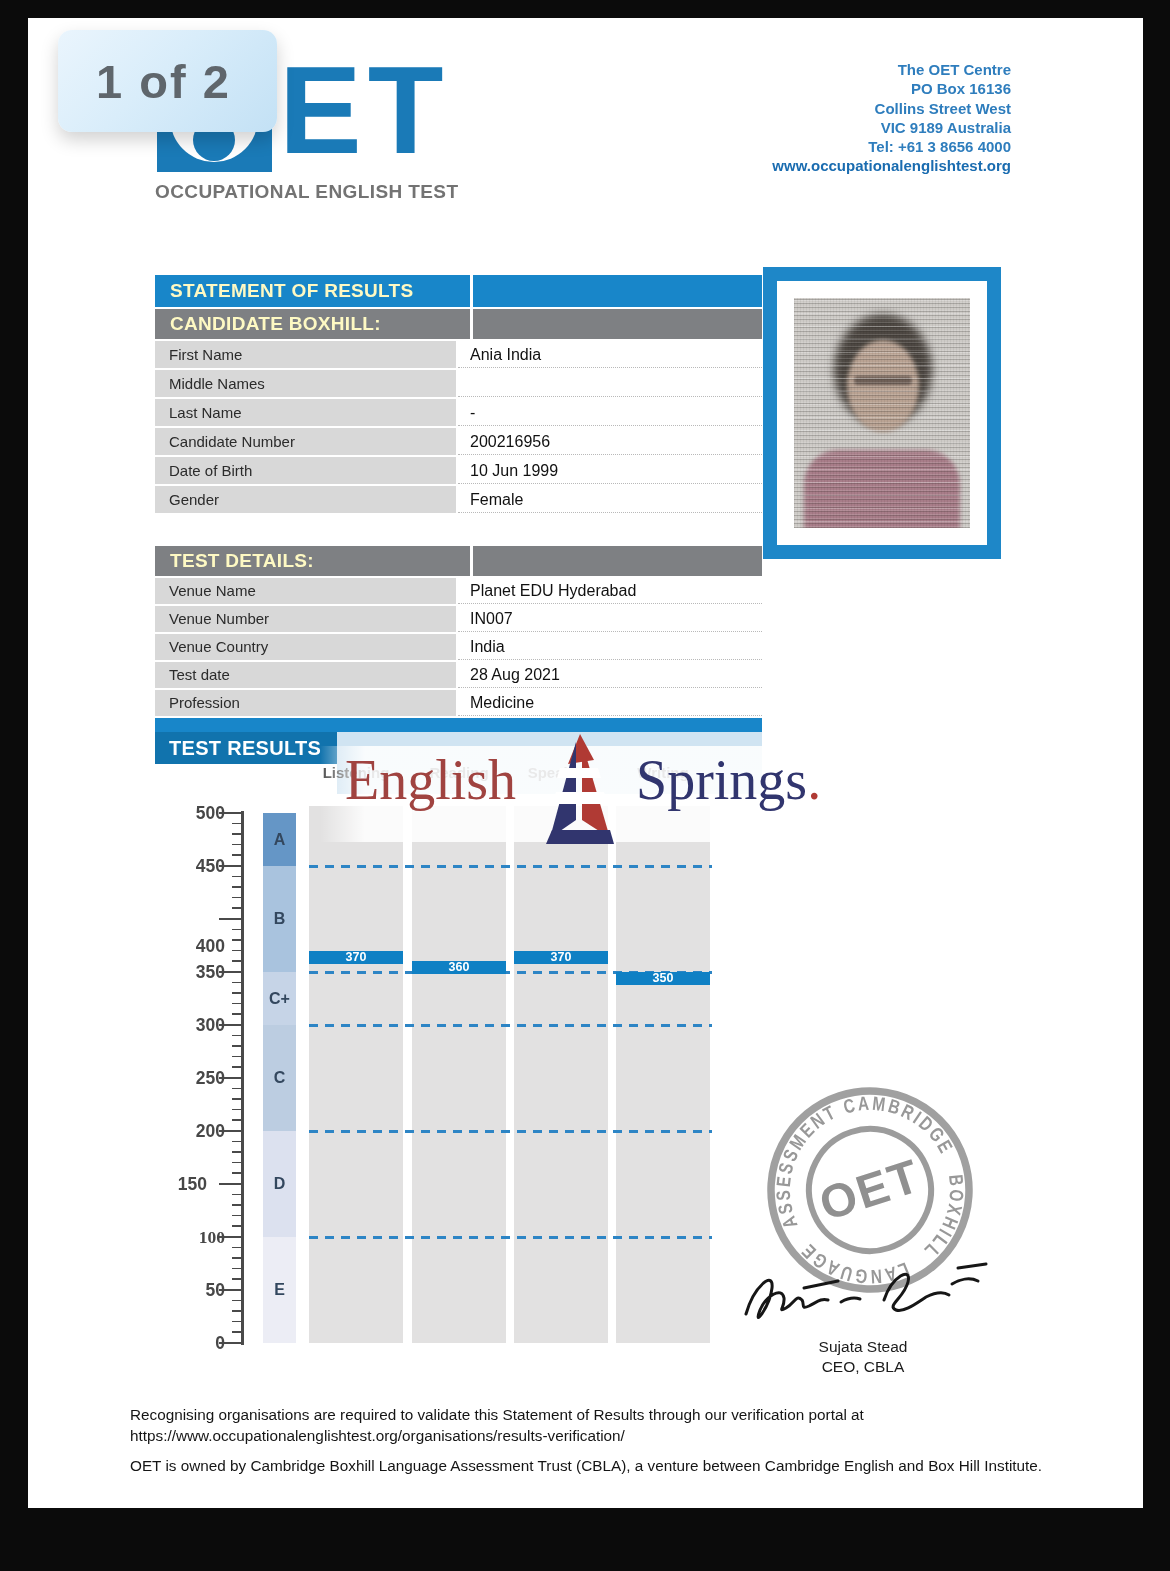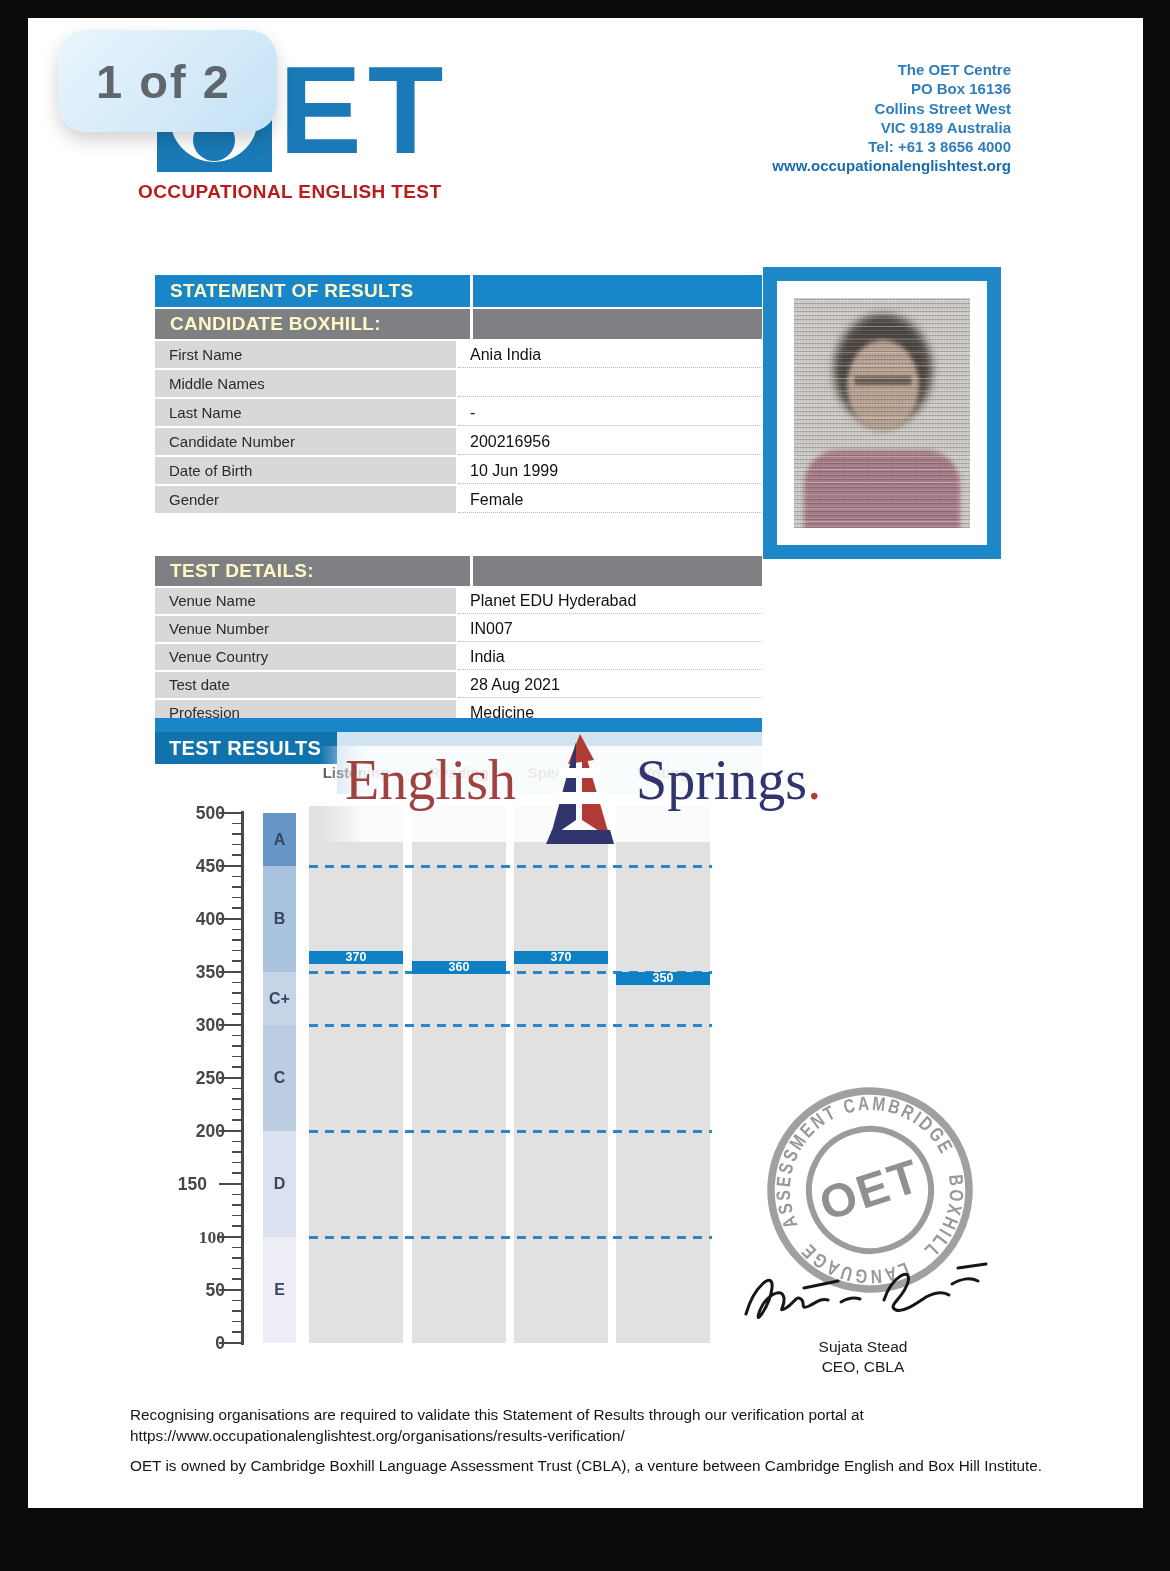--- a/index.html
+++ b/index.html
@@ -2,32 +2,32 @@
 <html><head>
 <meta charset="utf-8">
 <style>
   html,body{margin:0;padding:0;background:#0b0b0b;}
   *{box-sizing:border-box;}
   #stage{position:relative;width:1170px;height:1571px;background:#0b0b0b;overflow:hidden;
          font-family:"Liberation Sans",sans-serif;}
   #page{position:absolute;left:28px;top:18px;width:1115px;height:1490px;background:#ffffff;}
 
   
-  .badge{position:absolute;left:30px;top:12px;width:219px;height:102px;border-radius:28px;
+  .badge{position:absolute;left:30px;top:12px;width:219px;height:102px;border-radius:14px;
          background:linear-gradient(135deg,#eaf5fd 0%,#d9edfa 45%,#c3e1f5 100%);
          box-shadow:0 8px 18px rgba(0,0,0,0.18);display:flex;align-items:center;justify-content:center;z-index:30;}
   .badge span{font-size:47px;font-weight:bold;color:#5f666c;letter-spacing:2px;transform:translateX(-4px);}
 
   
   .o-tile{position:absolute;left:129px;top:45px;width:115px;height:109px;background:#1a7ab7;z-index:10;}
   .o-tile .ring{position:absolute;left:13px;top:11px;width:88px;height:88px;border-radius:50%;background:#ffffff;}
   .o-tile .dome{position:absolute;left:36px;top:56px;width:42px;height:42px;background:#1a7ab7;border-radius:50%;}
   .et{position:absolute;left:251px;top:28px;z-index:10;font-size:124px;font-weight:800;color:#1a7ab7;
       letter-spacing:6px;line-height:128px;}
-  .logo-sub{position:absolute;left:110px;top:163px;z-index:10;font-size:19px;font-weight:700;color:#b91c1c;letter-spacing:0.4px;}
+  .logo-sub{position:absolute;left:127px;top:163px;z-index:10;font-size:19px;font-weight:700;color:#737373;letter-spacing:0.4px;}
 
   
   .addr{position:absolute;right:132px;top:42px;text-align:right;font-size:15px;font-weight:600;
         color:#2e7dbd;line-height:19.3px;}
   .addr .site{color:#1a6cb0;font-weight:700;}
 
   
   .tbl{position:absolute;left:127px;width:607px;}
   .hdr{position:relative;height:32px;line-height:32px;background:#1886c9;color:#fef9c3;
        font-size:19px;font-weight:700;padding-left:15px;letter-spacing:0.3px;}
@@ -148,21 +148,21 @@
           <div class="lbl">Date of Birth</div>
           <div class="val">10 Jun 1999</div>
         </div>
     <div class="row">
           <div class="lbl">Gender</div>
           <div class="val">Female</div>
         </div>
   </div>
 
   <div class="tbl tbl2" style="top:528px;">
-    <div class="hdr gray" style="margin-top:10px;">
+    <div class="hdr gray" style="margin-top:0;">
       <span>TEST DETAILS:</span>
       <div class="divider"></div>
     </div>
     <div class="row">
           <div class="lbl">Venue Name</div>
           <div class="val">Planet EDU Hyderabad</div>
         </div>
     <div class="row">
           <div class="lbl">Venue Number</div>
           <div class="val">IN007</div>
@@ -229,21 +229,21 @@
         <div class="ytick" style="left: 204px; top: 984.8px; width: 9px; height: 1.6px;"></div>
         <div class="ytick" style="left: 204px; top: 974.2px; width: 9px; height: 1.6px;"></div>
         <div class="ytick" style="left: 204px; top: 963.6px; width: 9px; height: 1.6px;"></div>
         <div class="ytick" style="left: 191px; top: 953px; width: 22px; height: 2.2px;"></div>
         <div class="ylab" style="left: 151px; top: 944px;">350</div>
         <div class="ytick" style="left: 204px; top: 942.4px; width: 9px; height: 1.6px;"></div>
         <div class="ytick" style="left: 204px; top: 931.8px; width: 9px; height: 1.6px;"></div>
         <div class="ytick" style="left: 204px; top: 921.2px; width: 9px; height: 1.6px;"></div>
         <div class="ytick" style="left: 204px; top: 910.6px; width: 9px; height: 1.6px;"></div>
         <div class="ytick" style="left: 191px; top: 900px; width: 22px; height: 2.2px;"></div>
-        <div class="ylab" style="left: 151px; top: 891px;">400</div>
+        <div class="ylab" style="left: 151px; top: 918px;">400</div>
         <div class="ytick" style="left: 204px; top: 889.4px; width: 9px; height: 1.6px;"></div>
         <div class="ytick" style="left: 204px; top: 878.8px; width: 9px; height: 1.6px;"></div>
         <div class="ytick" style="left: 204px; top: 868.2px; width: 9px; height: 1.6px;"></div>
         <div class="ytick" style="left: 204px; top: 857.6px; width: 9px; height: 1.6px;"></div>
         <div class="ytick" style="left: 191px; top: 847px; width: 22px; height: 2.2px;"></div>
         <div class="ylab" style="left: 151px; top: 838px;">450</div>
         <div class="ytick" style="left: 204px; top: 836.4px; width: 9px; height: 1.6px;"></div>
         <div class="ytick" style="left: 204px; top: 825.8px; width: 9px; height: 1.6px;"></div>
         <div class="ytick" style="left: 204px; top: 815.2px; width: 9px; height: 1.6px;"></div>
         <div class="ytick" style="left: 204px; top: 804.6px; width: 9px; height: 1.6px;"></div>

